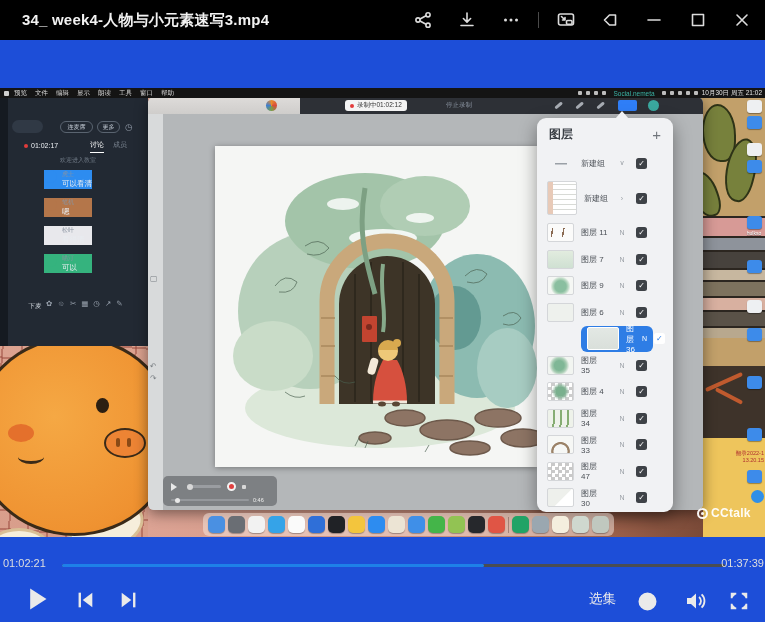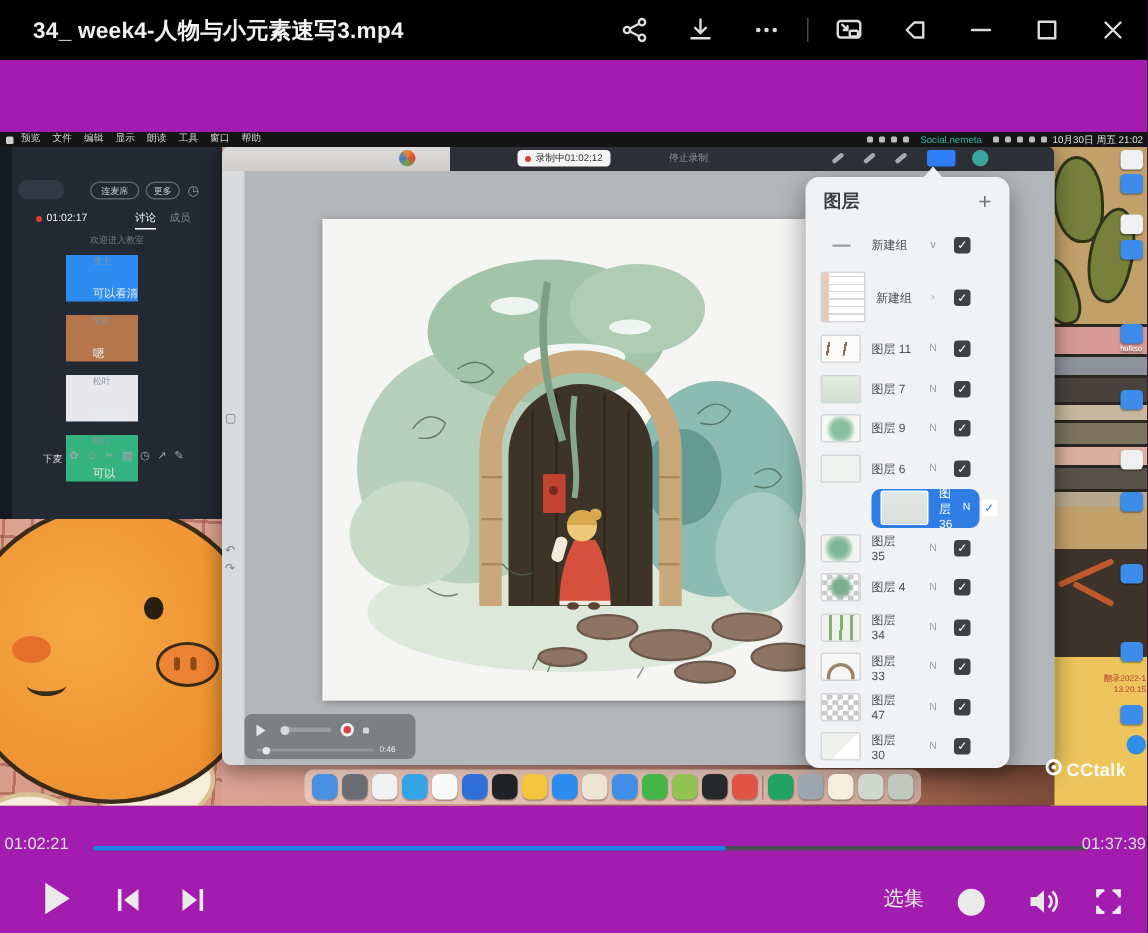--- a/index.html
+++ b/index.html
@@ -1,17 +1,17 @@
 <!DOCTYPE html>
 <html style="--accent: #1e80e8; --selected: #2e7de5; --record: #e04040; --teal: #3aa79e; --swatch: #2f7ef7;"><head>
 <meta charset="utf-8">
 <style>
   html,body{margin:0;padding:0;background:#000;}
   *{box-sizing:border-box;font-family:"Liberation Sans","DejaVu Sans",sans-serif;}
-  .stage{position:relative;width:765px;height:622px;background:#a21caf;overflow:hidden;}
+  .stage{position:relative;width:765px;height:622px;background:#1d4ed8;overflow:hidden;}
 
   
   .titlebar{position:absolute;left:0;top:0;width:765px;height:40px;background:#000;display:flex;align-items:center;}
   .tb-title{color:#f2f2f2;font-size:15px;font-weight:bold;margin-left:22px;letter-spacing:.2px;}
   .tb-icons{position:absolute;right:6px;top:0;height:40px;display:flex;align-items:center;gap:10px;}
   .tb-btn{width:34px;height:30px;display:flex;align-items:center;justify-content:center;cursor:pointer;}
   .tb-btn svg{stroke:#dcdcdc;fill:none;stroke-width:1.6;stroke-linecap:round;stroke-linejoin:round;}
   .tb-divider{width:1px;height:16px;background:#4a4a4a;}
 
   
@@ -69,21 +69,21 @@
   .c-timer{position:absolute;left:16px;top:46px;display:flex;align-items:center;gap:3px;font-size:7px;color:#eef1f5;}
   .red-dot{width:4px;height:4px;border-radius:50%;background:#e23b3b;}
   .c-tabs{position:absolute;left:82px;top:44px;display:flex;gap:9px;font-size:7px;}
   .c-tab-on{color:#fff;border-bottom:1.5px solid #fff;padding-bottom:2px;}
   .c-tab-off{color:#76markdown8080;color:#7e8894;}
   .c-notice{position:absolute;left:0;top:60px;width:140px;text-align:center;font-size:6px;color:#6e7884;}
   .c-msgs{position:absolute;left:36px;top:74px;display:flex;flex-direction:column;gap:9px;}
   .msg{display:flex;gap:5px;}
   .avatar{width:13px;height:13px;border-radius:50%;background:var(--c,#888);flex:0 0 13px;}
   .mname{display:block;font-size:6px;color:#8a93a0;}
-  .mbody{display:block;font-size:7.5px;color:#e8ecf0;margin-top:12px;}
+  .mbody{display:block;font-size:7.5px;color:#e8ecf0;margin-top:0;}
   .c-mic{position:absolute;left:12px;top:202px;width:30px;text-align:center;}
   .mic-avatar{width:17px;height:17px;border-radius:50%;background:radial-gradient(circle at 35% 35%,#e8bc6a,#c98f3a);margin:0 auto;}
   .mic-label{font-size:6.5px;color:#cfd5dc;margin-top:4px;display:block;}
   .c-tools{position:absolute;left:38px;top:203px;display:flex;gap:5px;font-size:7.5px;color:#99a2ae;}
 
   
   .paint{position:absolute;left:148px;top:9px;width:555px;height:413px;background:#c6c8ca;border-radius:6px;z-index:4;
     box-shadow:0 4px 14px rgba(0,0,0,.45);}
   .p-header{position:absolute;left:0;top:0;width:100%;height:17px;display:flex;border-radius:6px 6px 0 0;overflow:hidden;}
   .p-left{width:152px;background:linear-gradient(#dedcda,#cfcdcb);position:relative;}
@@ -161,21 +161,21 @@
   .d-ico{width:17px;height:17px;border-radius:5px;background:var(--c,#999);box-shadow:0 1px 1px rgba(0,0,0,.3);}
   .d-ico.divider{width:1px;height:16px;border-radius:0;background:rgba(120,90,80,.55);box-shadow:none;}
 
   
   .desk-icons{position:absolute;left:744px;top:0;width:21px;height:449px;z-index:5;}
   .desk-ico{position:absolute;left:0;width:20px;text-align:center;}
   .desk-ico .tile{display:block;width:15px;height:13px;margin:0 auto;border-radius:3px;background:#3d8bea;box-shadow:0 1px 1px rgba(0,0,0,.35);}
   .desk-ico[data-variant="white"] .tile{background:#eef0f2;}
   .desk-ico .lbl{display:block;font-size:5px;color:#fff;text-shadow:0 1px 1px rgba(0,0,0,.6);margin-top:1px;min-height:5px;}
   .desk-note{position:absolute;left:718px;top:362px;width:46px;z-index:5;font-size:5.5px;line-height:7px;color:#b03030;text-align:right;}
-  .watermark{position:absolute;left:697px;top:418px;z-index:8;display:flex;gap:3px;opacity:.95;}
+  .watermark{position:absolute;left:697px;top:418px;z-index:8;display:flex;align-items:center;gap:3px;opacity:.95;}
   .wm-ring{width:11px;height:11px;border:2px solid #fff;border-radius:50%;position:relative;}
   .wm-ring::after{content:"";position:absolute;left:2px;top:2px;width:3px;height:3px;border-radius:50%;background:#fff;}
   .wm-text{color:#fff;font-size:12px;font-weight:bold;letter-spacing:.3px;}
   .bubble-icon{position:absolute;left:751px;top:402px;width:13px;height:13px;border-radius:50%;background:#2f8fe8;z-index:8;}
 
   
   .progress-row{position:absolute;left:0;top:537px;width:765px;height:40px;}
   .time{position:absolute;top:20px;font-size:11px;color:#dedede;font-family:"Liberation Sans",sans-serif;}
   .time-cur{left:3px;} .time-total{right:1px;}
   .track{position:absolute;left:62px;right:40px;top:27px;height:3px;background:#4a4d52;border-radius:2px;}

